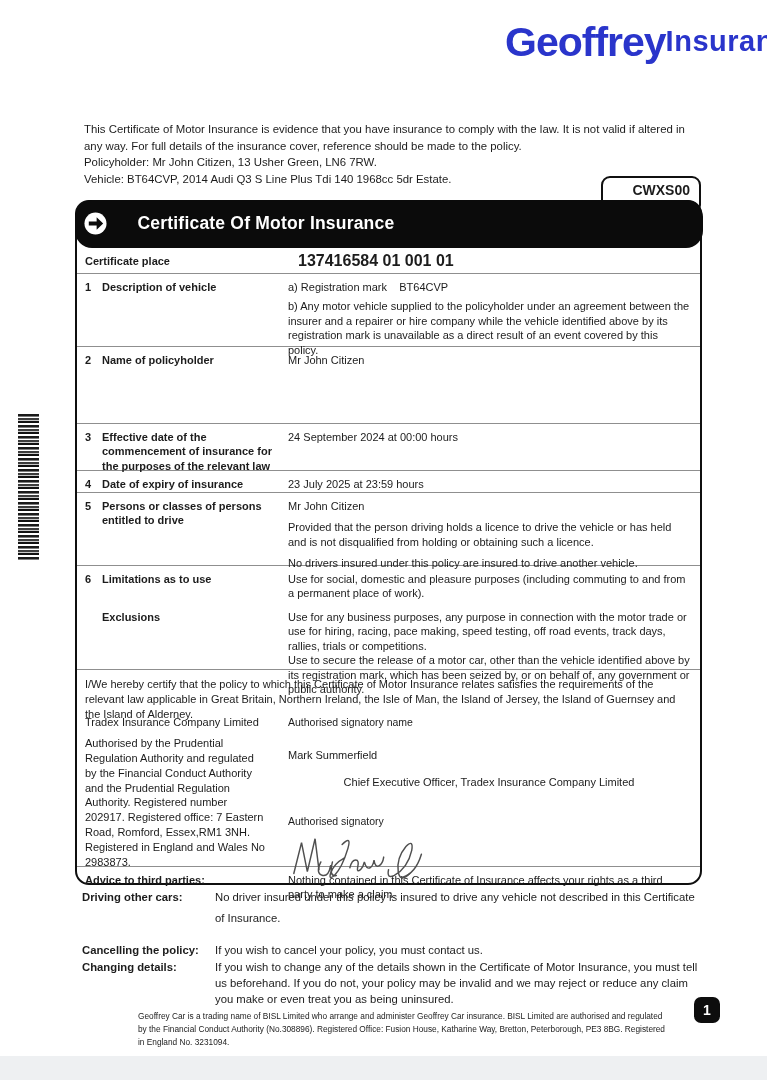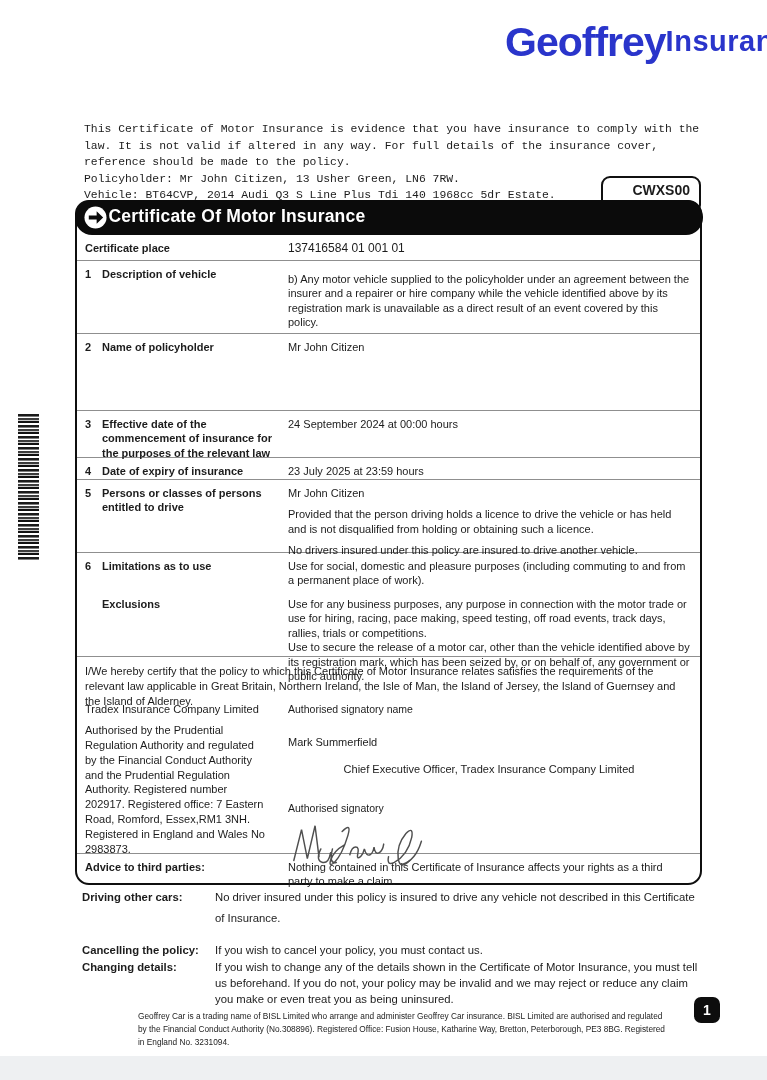--- a/index.html
+++ b/index.html
@@ -8,33 +8,33 @@
   .page { position:relative; width:767px; height:1080px; background:#fff; overflow:hidden; }
 
   
   .logo { position:absolute; top:12px; left:505px; display:flex; align-items:center; gap:10px; }
   .logo-text { display:flex; flex-direction:row; align-items:center; }
   .logo-top { font-size:41px; font-weight:800; letter-spacing:-1px; line-height:40px; }
   .logo-bottom { font-size:29px; font-weight:600; letter-spacing:0.5px; line-height:30px; margin-top:-2px; }
   .logo-chev { width:37px; height:56px; margin-top:4px; }
 
   
-  .intro { position:absolute; left:84px; top:121px; width:618px; font-size:11.4px; line-height:16.6px;font-family:Liberation Mono, monospace; }
+  .intro { position:absolute; left:84px; top:121px; width:618px; font-size:11.4px; line-height:16.6px; }
   .intro p { margin:0; }
 
   
   .tag { position:absolute; left:601px; top:176px; width:100px; height:38px;
          border:2.2px solid #101010; border-radius:9px; background:#fff;
          font-size:14px; font-weight:bold; text-align:right; padding:4px 9px; z-index:1; }
 
   
   .cert-box { position:absolute; left:75px; top:200px; width:627px; height:685px;
               border:2.5px solid #0f0f0f; border-radius:14px; background:#fff; z-index:2; }
-  .title-bar { position:relative; margin:-2.5px -3px 0 -2.5px; height:35px; background:#0b0b0b;
-               border-radius:17px; display:flex; align-items:center; gap:2px; padding-left:9px; }
+  .title-bar { position:relative; margin:-2.5px -3px 0 -2.5px; height:48px; background:#0b0b0b;
+               border-radius:17px; display:flex; align-items:center; gap:31px; padding-left:9px; }
   .title-bar .arrow-badge { width:23px; height:23px; flex:0 0 auto; }
   .title-text { color:#fff; font-size:17.5px; font-weight:bold; letter-spacing:0.2px; padding-bottom:1px; }
 
   .row-divider { border-bottom:1.3px solid #8f8f8f; }
   .flex-row { display:flex; padding:6px 12px 0 8px; font-size:11px; line-height:14.5px; }
   .flex-row .flabel { width:203px; flex:0 0 auto; font-weight:bold; }
   .grid-row { display:grid; grid-template-columns:17px 186px 1fr; padding:6px 10px 0 8px;
               font-size:11px; line-height:14.5px; }
   .grid-row .num { font-weight:bold; }
   .grid-row .rlabel { font-weight:bold; padding-right:14px; }
@@ -113,27 +113,28 @@
     <div class="title-bar">
       <svg class="arrow-badge" viewBox="0 0 24 24">
         <circle cx="12" cy="12" r="11.5" fill="#ffffff"></circle>
         <path d="M5 9.8h8.2V5.4L20 12l-6.8 6.6v-4.4H5z" fill="#0b0b0b"></path>
       </svg>
       <div class="title-text">Certificate Of Motor Insurance</div>
     </div>
 
     <div class="flex-row row-divider h-cert">
       <div class="flabel">Certificate place</div>
-      <div class="value" style="font-weight:normal; font-size:12px;">137416584 01 001 01</div>
+      <div class="value" style="font-weight:bold; font-size:16px;margin-left:10px;">137416584 01 001 01</div>
     </div>
 
     <div class="grid-row row-divider h-r1">
       <div class="num">1</div>
       <div class="rlabel">Description of vehicle</div>
       <div class="value">
+        <p>a) Registration mark&nbsp;&nbsp;&nbsp;&nbsp;BT64CVP</p>
         <p style="margin-top:5px">b) Any motor vehicle supplied to the policyholder under an agreement between the insurer and a repairer or hire company while the vehicle identified above by its registration mark is unavailable as a direct result of an event covered by this policy.</p>
       </div>
     </div>
 
     <div class="grid-row row-divider h-r2">
       <div class="num">2</div>
       <div class="rlabel">Name of policyholder</div>
       <div class="value">
         <p>Mr John Citizen</p>
       </div>

